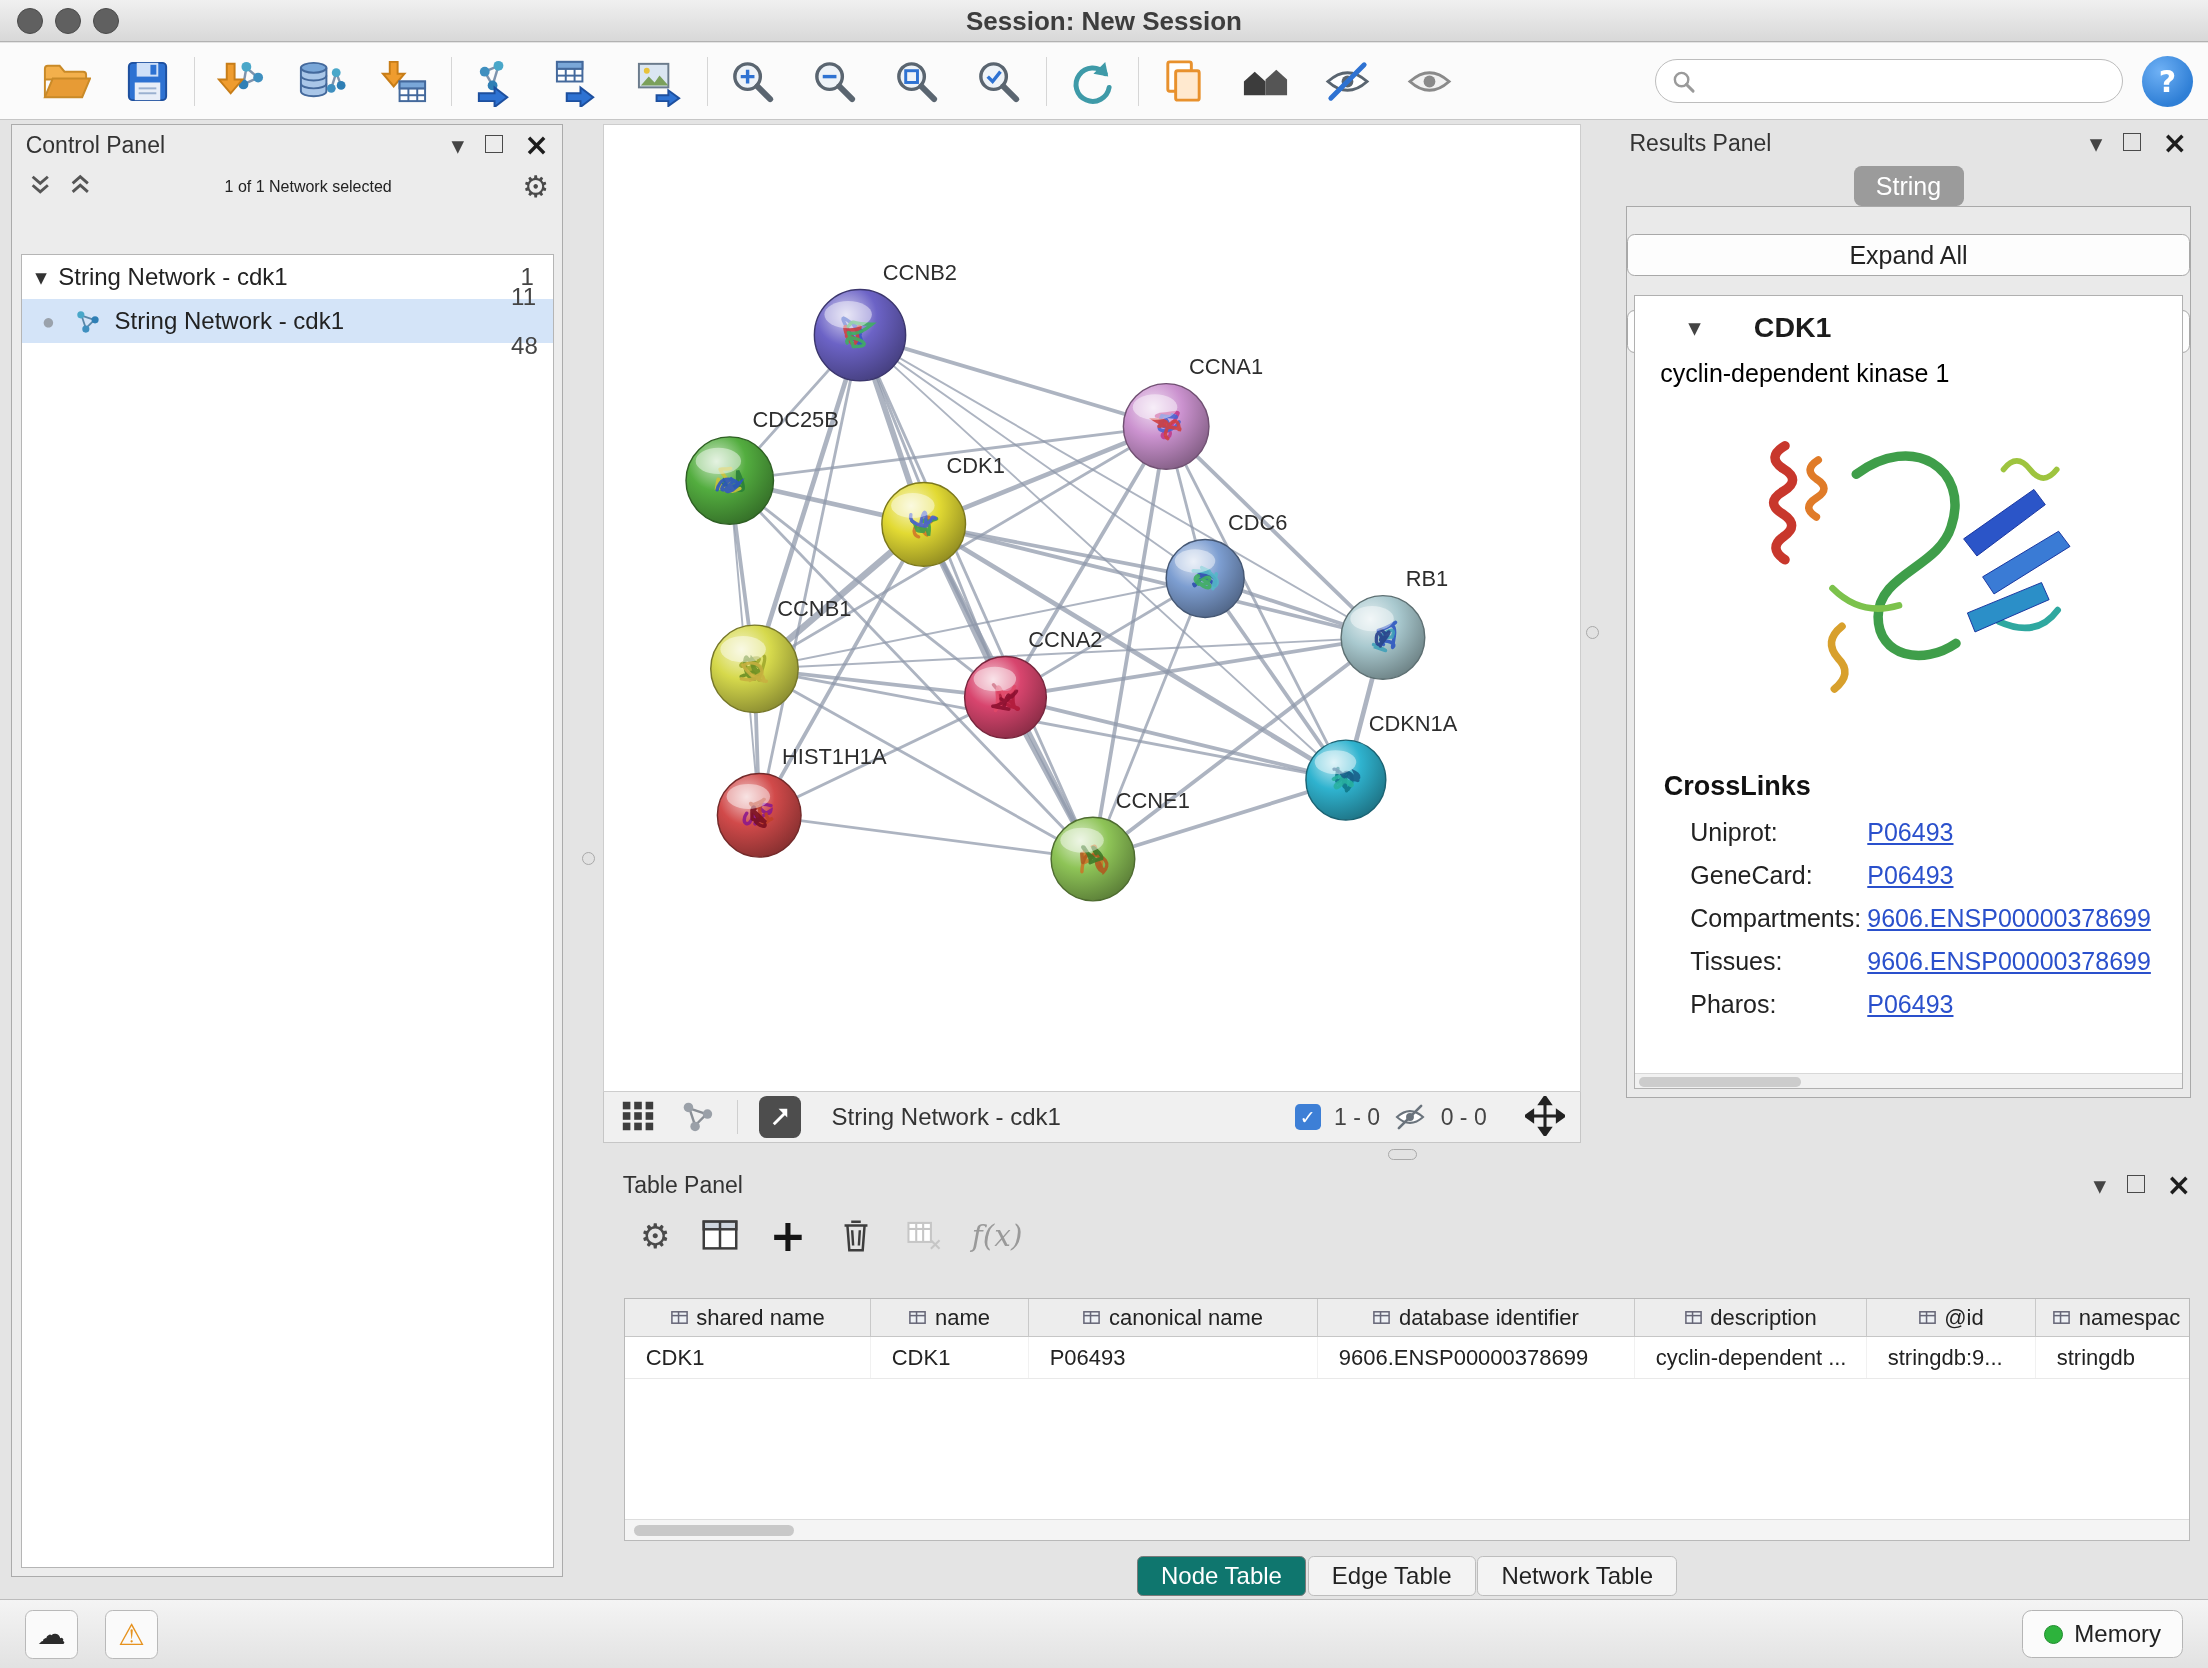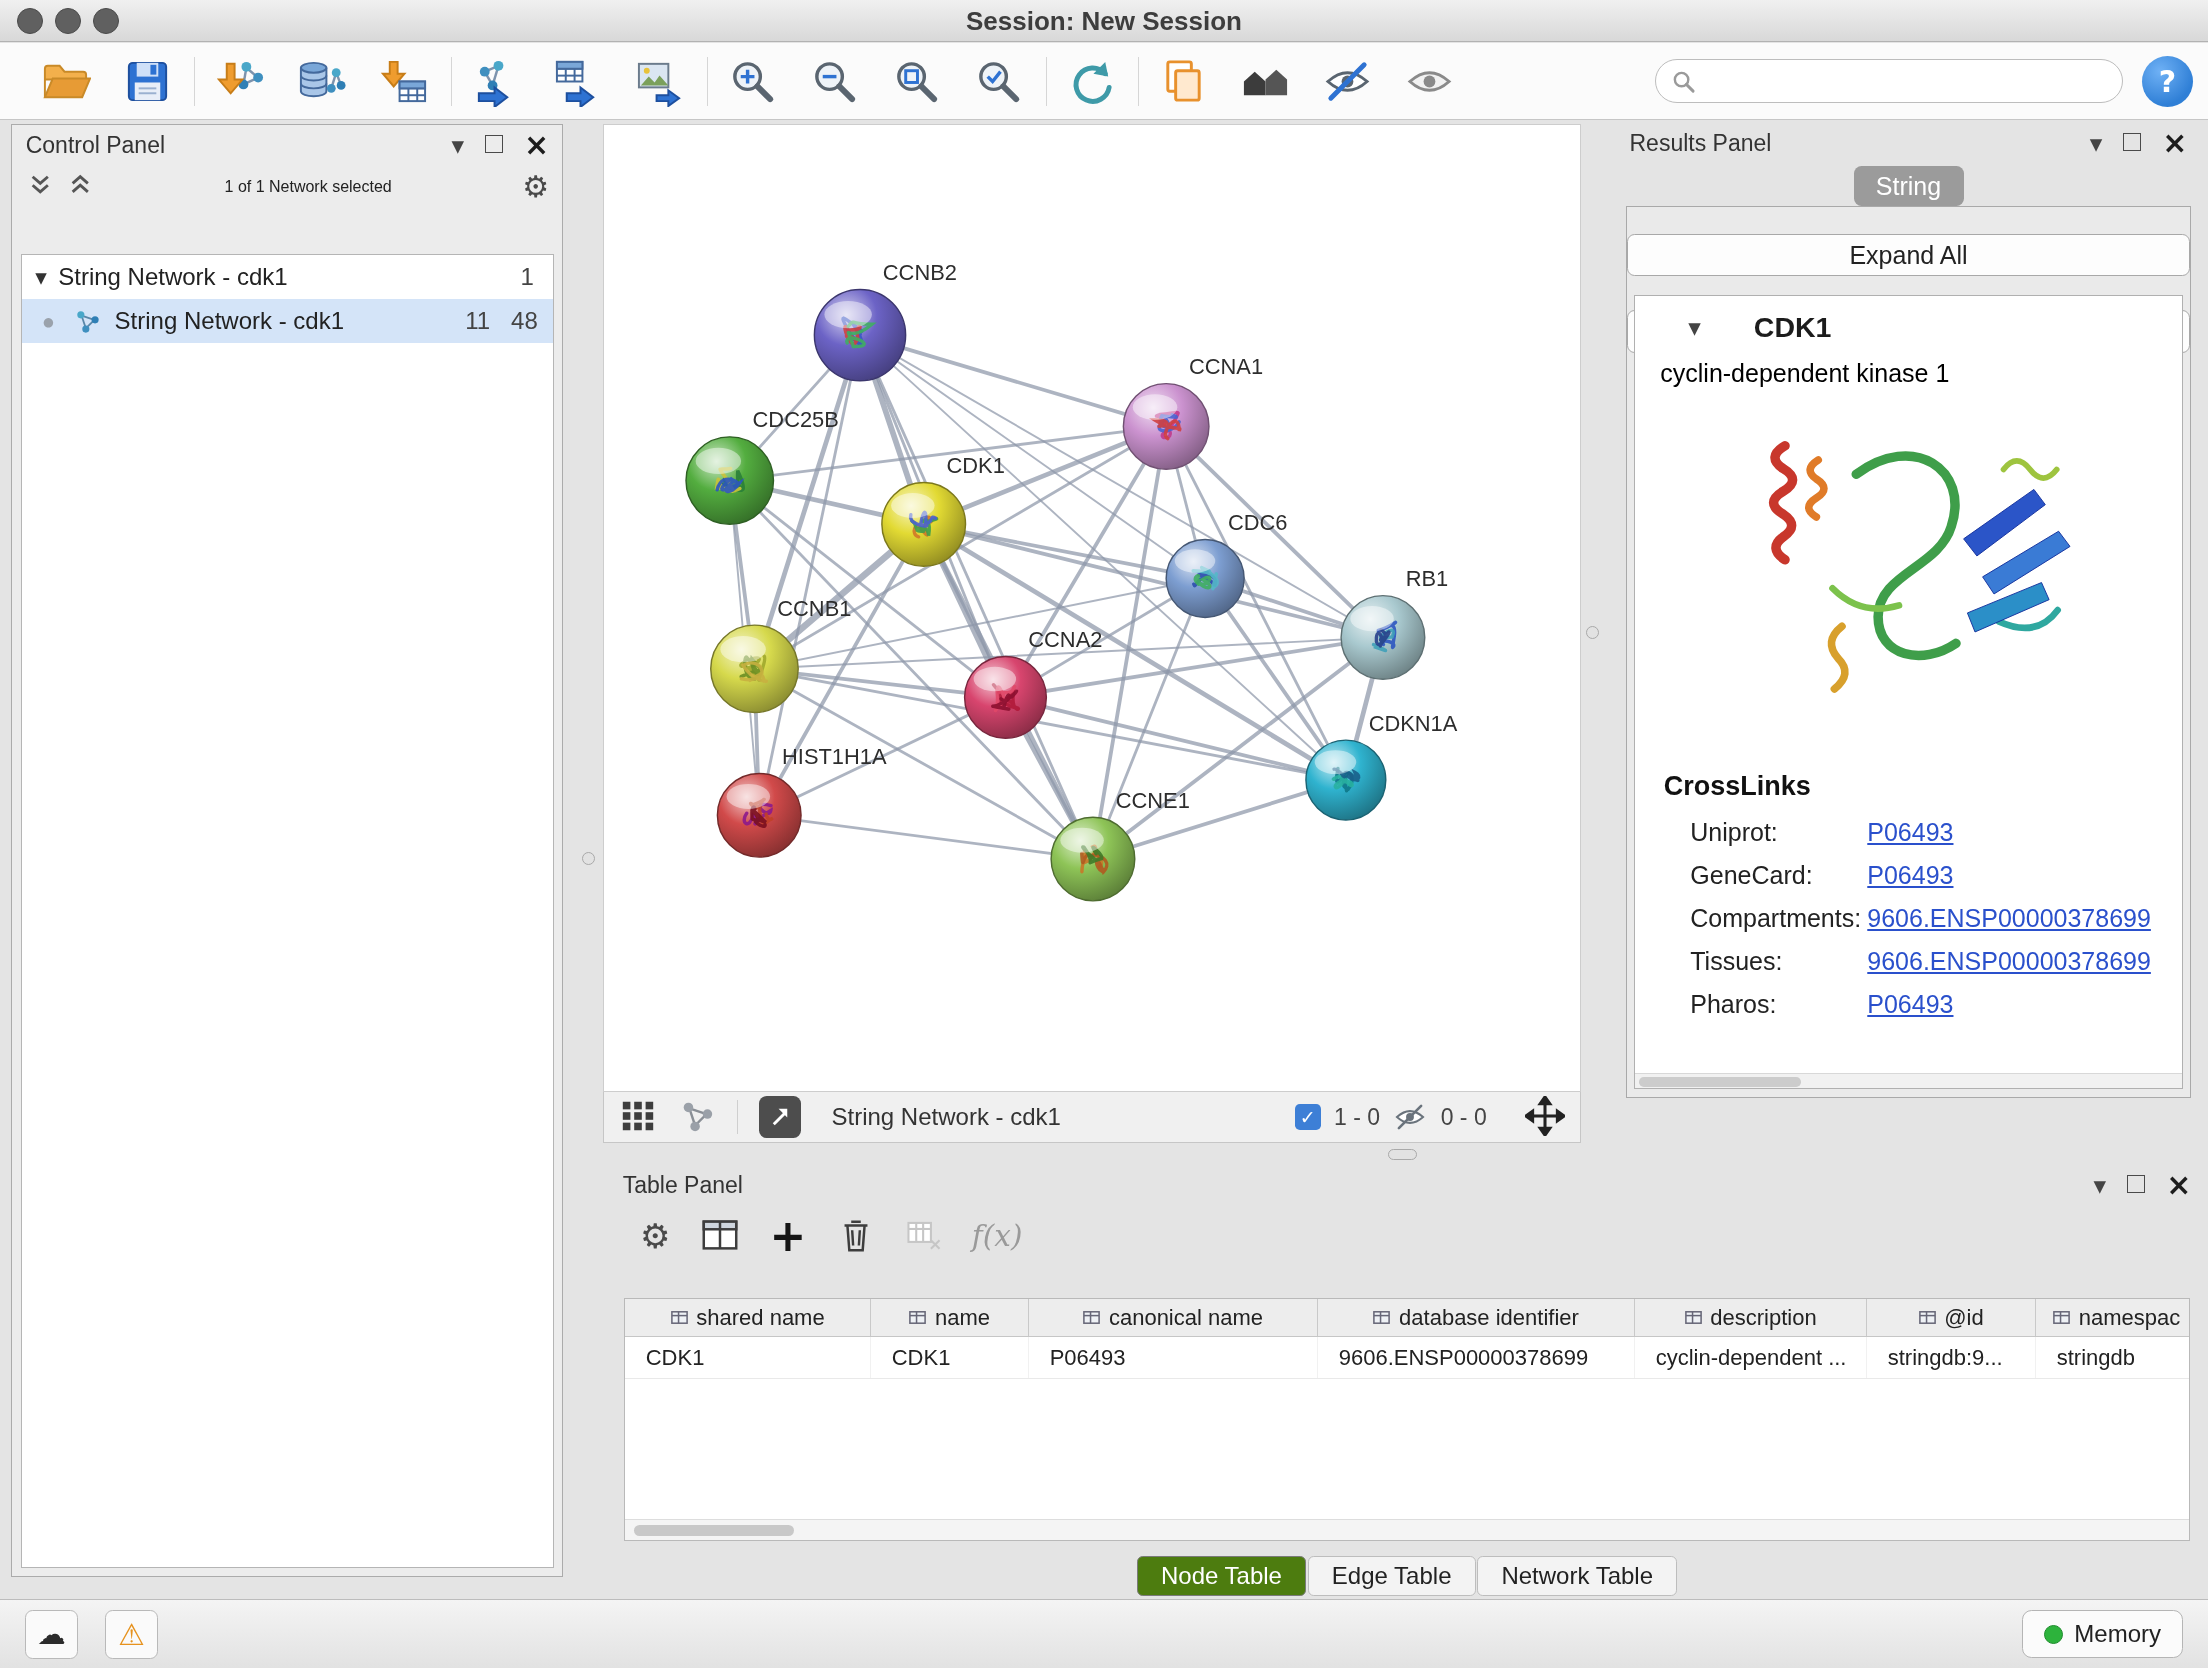--- a/index.html
+++ b/index.html
@@ -37,21 +37,21 @@
   .cp-tab.selected{background:#c6c6c6;}
   .cp-summary{height:44px;display:flex;align-items:center;padding:0 13.3px;gap:11.4px;}
   .cp-summary .label{flex:1;text-align:center;font-size:16px;color:#222;}
   .gearbtn{font-size:30px;color:#4a4a4a;line-height:1;}
   .tree{position:absolute;left:8.6px;right:8.6px;top:129px;bottom:7.6px;background:#fff;border:1px solid #b5b5b5;overflow:hidden;}
   .tree-row{height:44px;display:flex;align-items:center;font-size:24px;color:#222;}
   .tree-row.selected{background:#d4e4f8;}
   .tree-exp{font-size:23px;color:#333;margin:0 11.4px 0 13.3px;}
   .tree-count{margin-left:auto;margin-right:19px;color:#444;}
   .bullet{font-size:12.4px;color:#9aa2ac;margin:0 19px 0 21px;}
-  .tree-nums{margin-left:auto;display:flex;gap:21px;margin-right:15px;color:#444;}
+  .tree-nums{margin-left:auto;display:flex;gap:21px;margin-right:15px;color:#444;flex-direction:column;}
 
   
   .network-canvas{position:absolute;left:603px;top:124px;width:978px;height:968px;background:#fff;border:1px solid #cdcdcd;}
   .network-statusbar{position:absolute;left:603px;top:1092px;width:978px;height:51px;background:#f0f0f0;border:1px solid #c6c6c6;border-top:none;display:flex;align-items:center;padding:0 15px;gap:21px;}
   .ns-name{font-size:24px;color:#333;margin-left:9.5px;}
   .ns-right{margin-left:auto;display:flex;align-items:center;gap:13.3px;}
   .checkbox{width:26px;height:26px;background:#3d7fd6;border-radius:4.8px;color:#fff;font-size:19px;font-weight:bold;display:flex;align-items:center;justify-content:center;}
   .count{font-size:23px;color:#444;}
   .darkbtn{width:42px;height:42px;background:#4d4d4d;border-radius:7.6px;display:flex;align-items:center;justify-content:center;}
   .vsep{width:1px;height:34px;background:#cfcfcf;}
@@ -94,21 +94,21 @@
   .th:nth-child(2),.td:nth-child(2){width:158px;}
   .th:nth-child(3),.td:nth-child(3){width:289px;}
   .th:nth-child(4),.td:nth-child(4){width:317px;}
   .th:nth-child(5),.td:nth-child(5){width:232px;}
   .th:nth-child(6),.td:nth-child(6){width:169px;}
   .th:nth-child(7),.td:nth-child(7){width:162px;}
   .tp-scroll{position:absolute;left:0;right:0;bottom:0;height:21px;background:#f4f4f4;border-top:1px solid #ddd;}
   .tp-thumb{position:absolute;left:9.5px;top:4.8px;width:160px;height:11.4px;background:#c8c8c8;border-radius:5.7px;}
   .tp-tabs{position:absolute;left:0;right:0;top:388px;display:flex;justify-content:center;gap:1.9px;}
   .tp-tab{font-size:24px;padding:4.8px 23px;background:#f3f3f3;border:1px solid #bdbdbd;color:#222;border-radius:5.7px;}
-  .tp-tab.selected{background:#4d7c0f;color:#fff;border-color:#7a7a7a;}
+  .tp-tab.selected{background:#0f766e;color:#fff;border-color:#7a7a7a;}
 
   
   .bottom-bar{position:absolute;left:0;top:1599px;width:100%;height:69px;background:linear-gradient(#f4f4f4,#e2e2e2);border-top:1px solid #bcbcbc;display:flex;align-items:center;padding:0 25px;gap:27px;}
   .bb-btn{width:53px;height:49px;background:#fafafa;border:1px solid #b9b9b9;border-radius:7.6px;display:flex;align-items:center;justify-content:center;font-size:28.5px;color:#2b2b2b;}
   .warn{color:#e6921e;font-size:30px;}
   .memory-btn{margin-left:auto;height:48px;background:#fbfbfb;border:1px solid #b5b5b5;border-radius:9.5px;display:flex;align-items:center;gap:11.4px;padding:0 21px;font-size:24px;color:#222;}
   .memdot{width:19px;height:19px;border-radius:50%;background:#2db33c;border:1px solid #1f8c2d;}
 </style>
 </head>
 <body>

